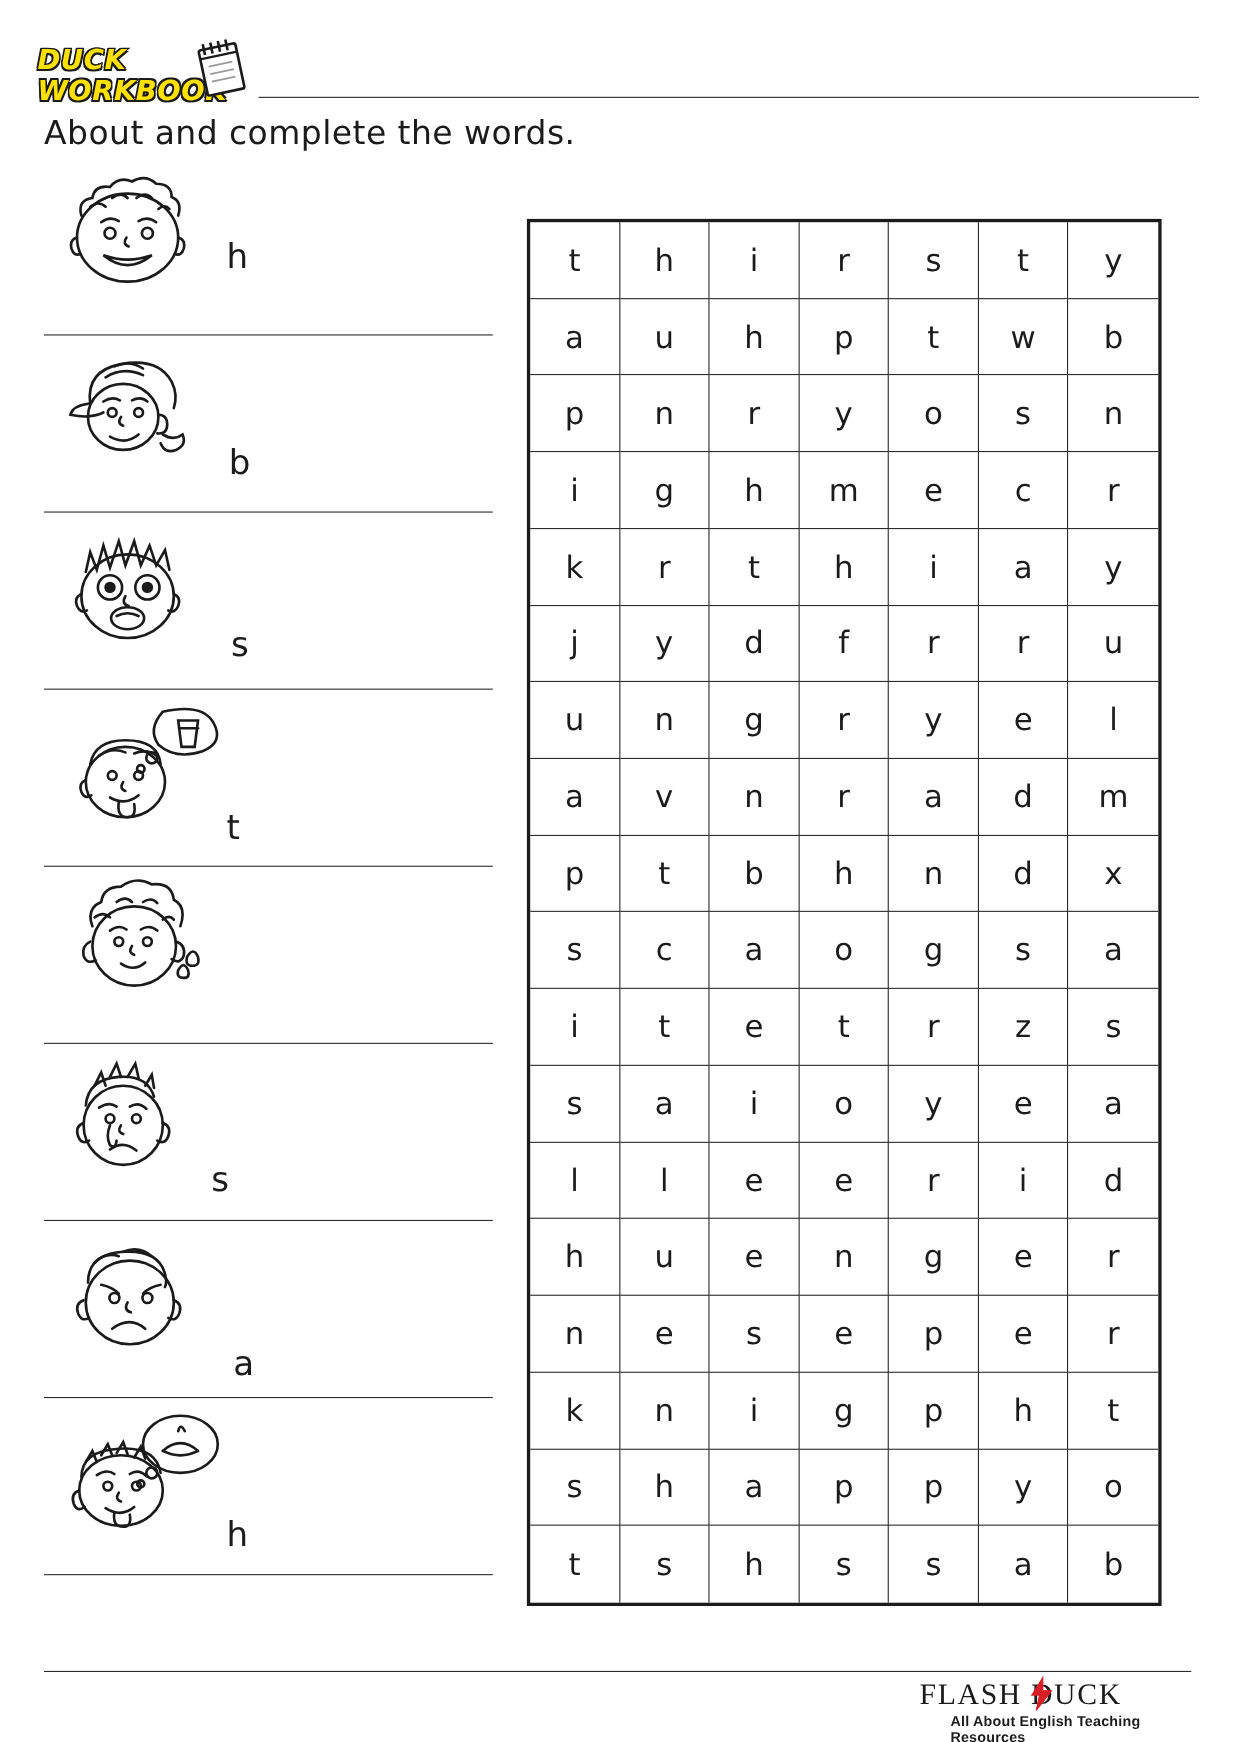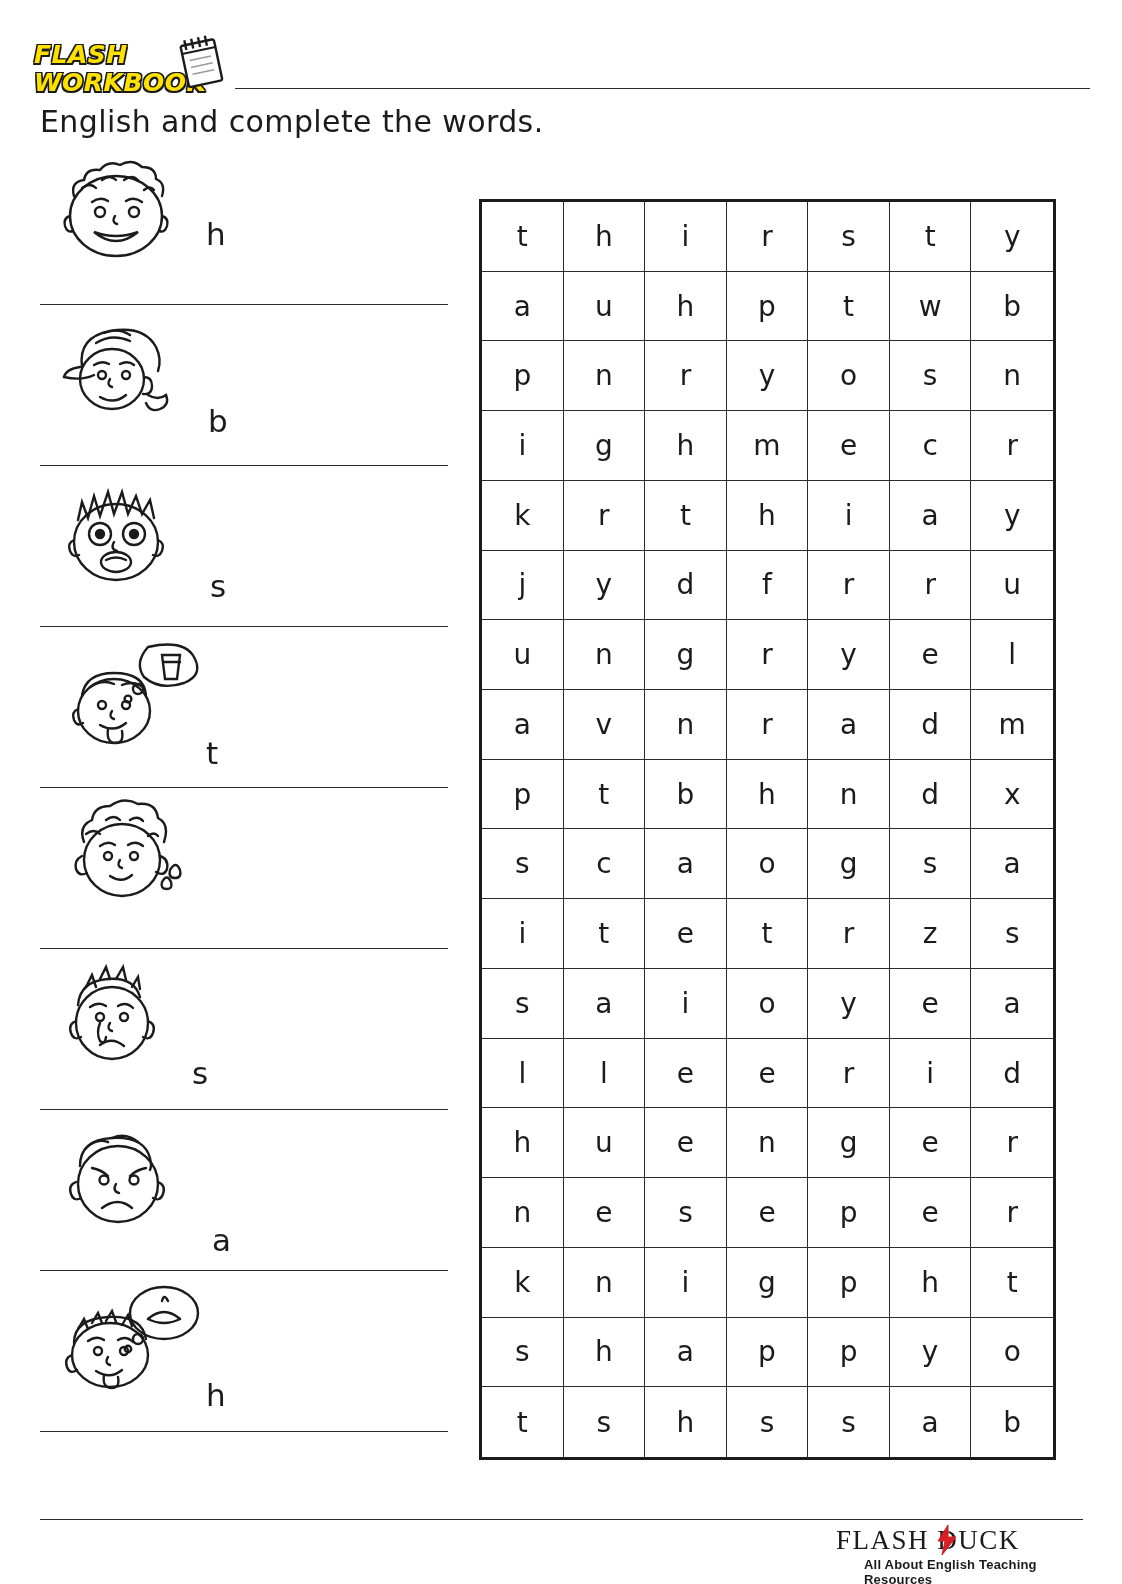--- a/index.html
+++ b/index.html
@@ -161,42 +161,42 @@
   .brand-mark {
     position: absolute;
     left: 96px;
     top: -2px;
   }
 </style>
 </head>
 <body>
 
 <div class="logo">
-  <div class="logo-text logo-line1">FLASH</div>
+  <div class="logo-text logo-line1">DUCK</div>
   <div class="logo-text logo-line2">WORKBOOK</div>
   <div class="logo-book">
     <svg width="52" height="54" viewBox="0 0 52 54">
       <g transform="rotate(-12 26 27)">
         <rect x="8" y="8" width="34" height="42" rx="2" fill="#ffffff" stroke="#1b1b1b" stroke-width="2.4"></rect>
         <line x1="8" y1="16" x2="42" y2="16" stroke="#1b1b1b" stroke-width="2"></line>
         <line x1="13" y1="3" x2="13" y2="13" stroke="#1b1b1b" stroke-width="2.4"></line>
         <line x1="20" y1="3" x2="20" y2="13" stroke="#1b1b1b" stroke-width="2.4"></line>
         <line x1="27" y1="3" x2="27" y2="13" stroke="#1b1b1b" stroke-width="2.4"></line>
         <line x1="34" y1="3" x2="34" y2="13" stroke="#1b1b1b" stroke-width="2.4"></line>
         <line x1="14" y1="24" x2="36" y2="24" stroke="#9a9a9a" stroke-width="1.6"></line>
         <line x1="14" y1="31" x2="36" y2="31" stroke="#9a9a9a" stroke-width="1.6"></line>
         <line x1="14" y1="38" x2="36" y2="38" stroke="#9a9a9a" stroke-width="1.6"></line>
       </g>
     </svg>
   </div>
 </div>
 
 <div class="header-rule"></div>
 
-<div class="instruction">English and complete the words.</div>
+<div class="instruction">About and complete the words.</div>
 
 <div class="items">
 
   <div class="item">
     <div class="pic">
       <svg width="130" height="112" viewBox="0 0 130 112">
         <g fill="none" stroke="#1b1b1b" stroke-width="2.4" stroke-linecap="round">
           <ellipse cx="64" cy="62" rx="46" ry="40"></ellipse>
           <path d="M22 42 q-4 -14 10 -16 q2 -12 16 -10 q8 -10 20 -5 q12 -7 22 2 q14 0 14 12 q10 4 6 17"></path>
           <path d="M30 34 q8 -6 14 0 M50 26 q8 -6 14 0 M72 26 q8 -6 14 0 M92 36 q6 -5 10 0"></path>

